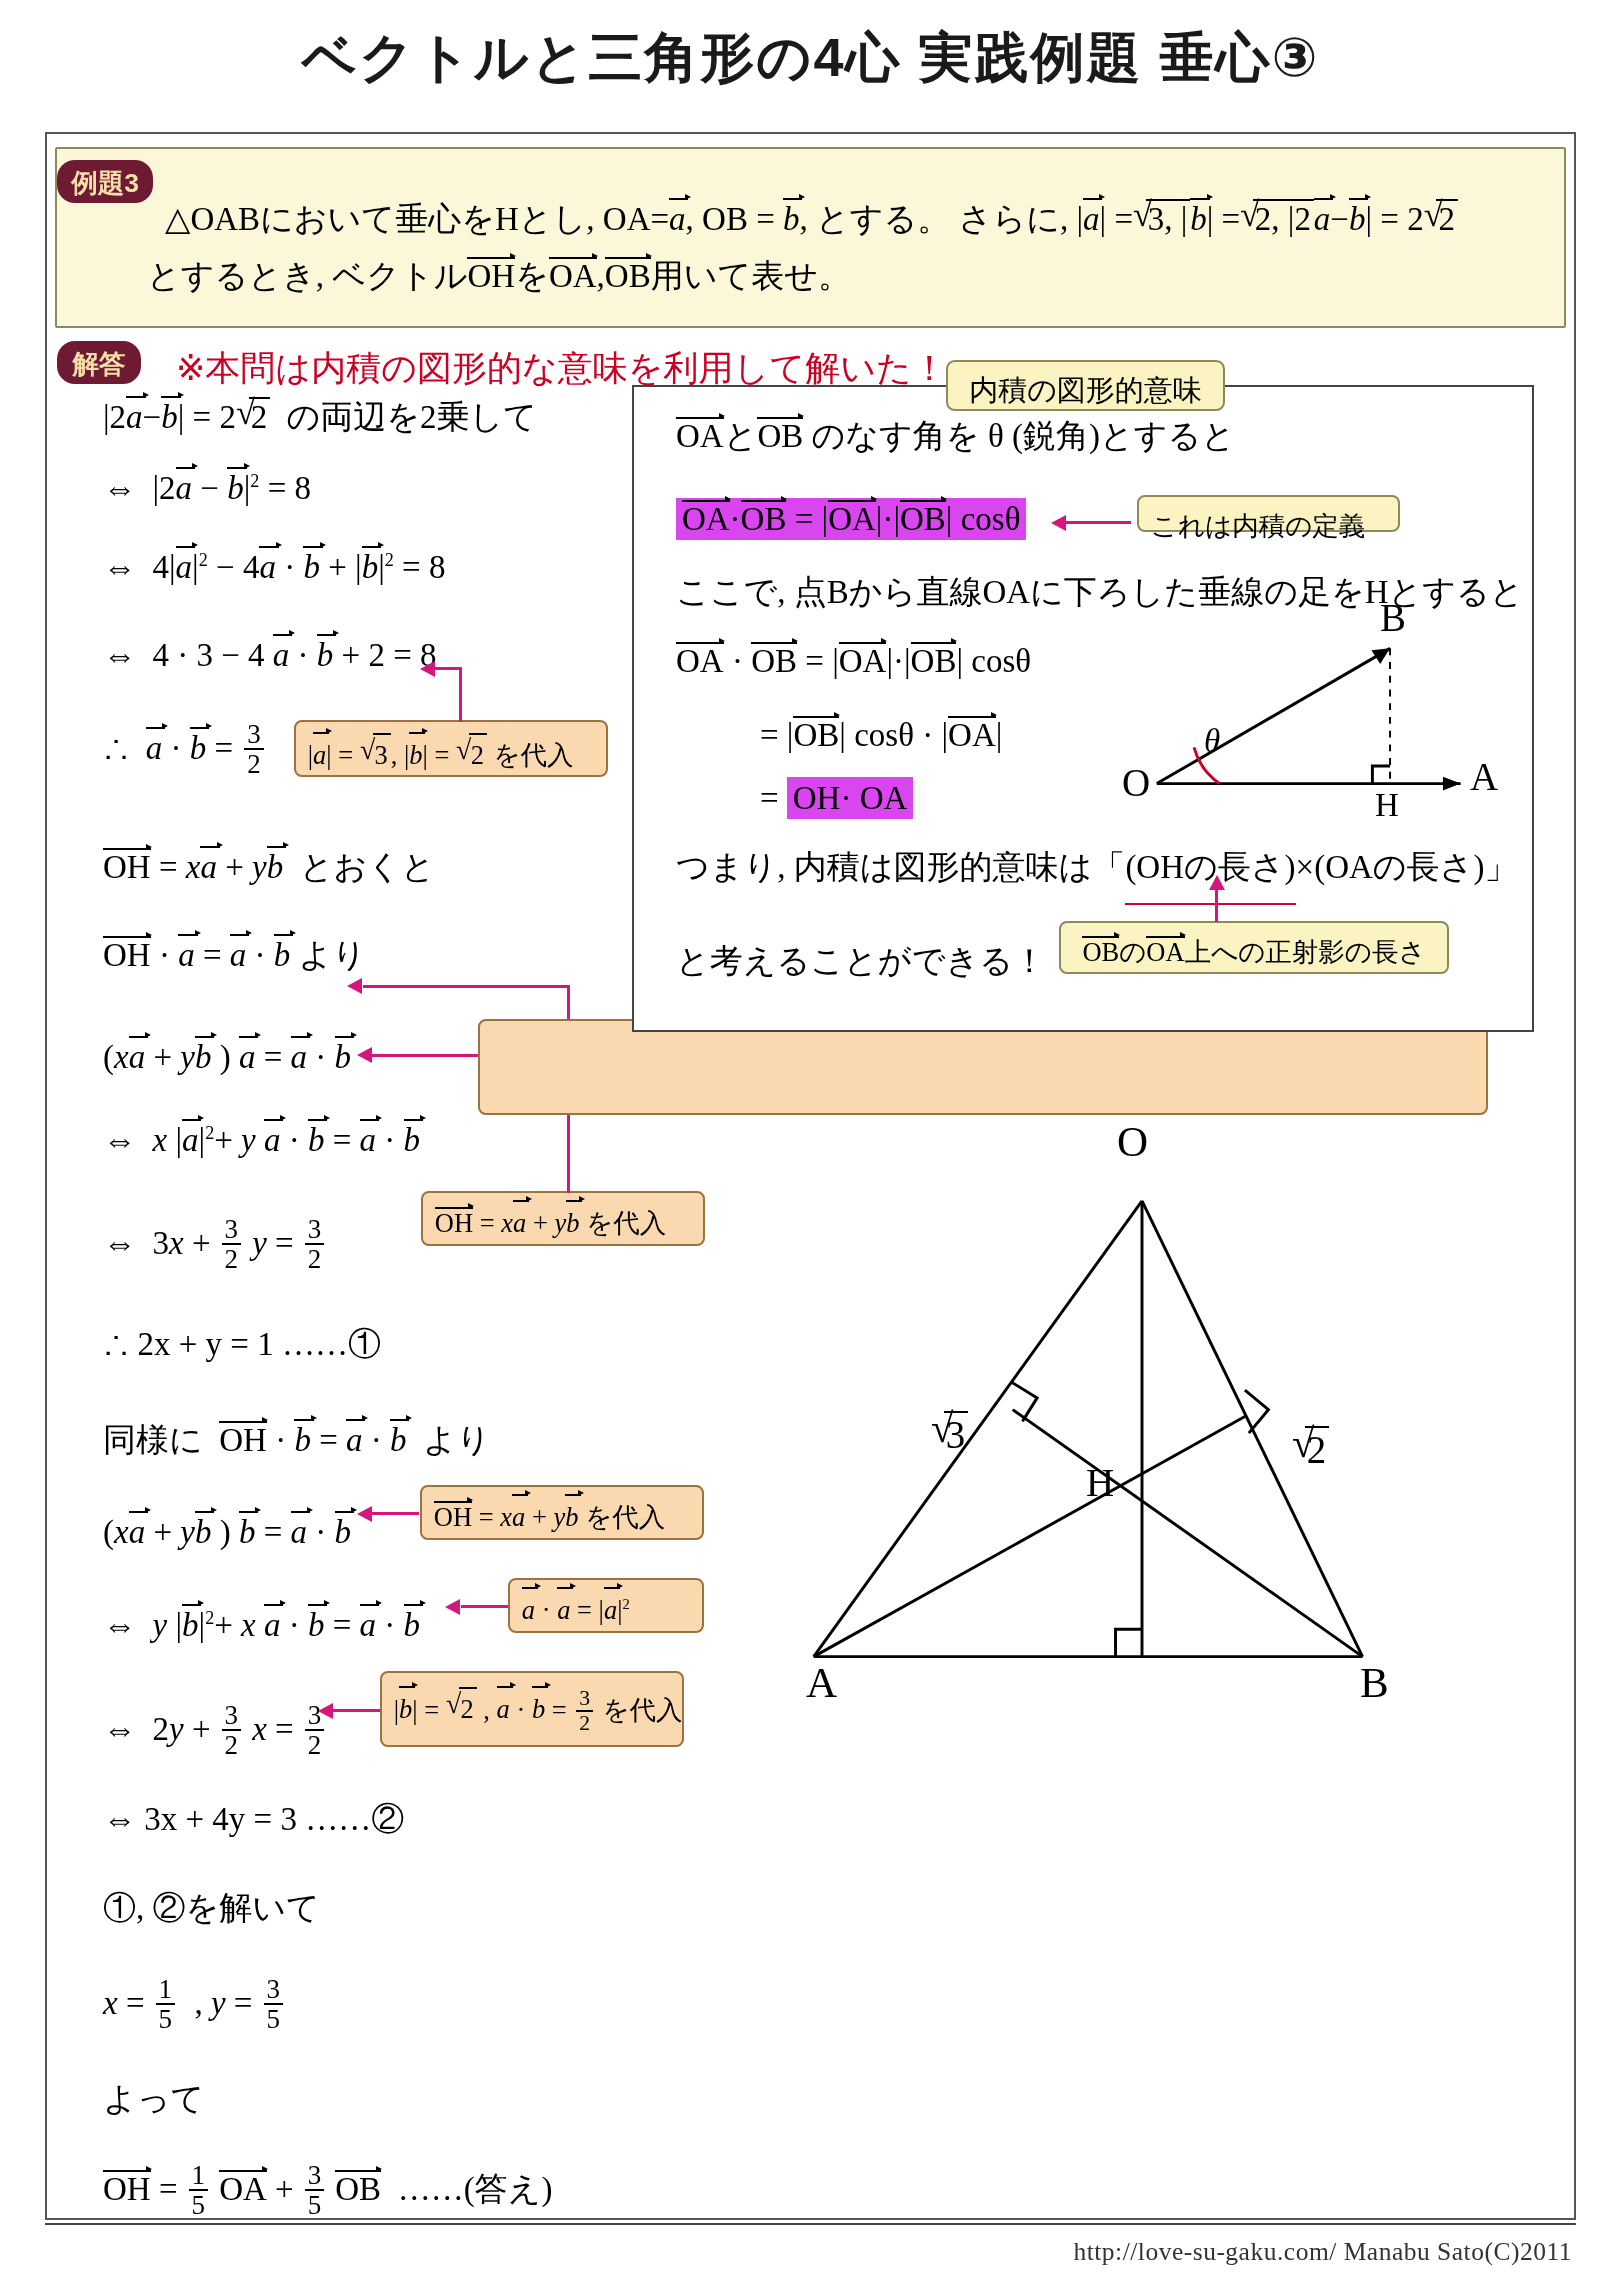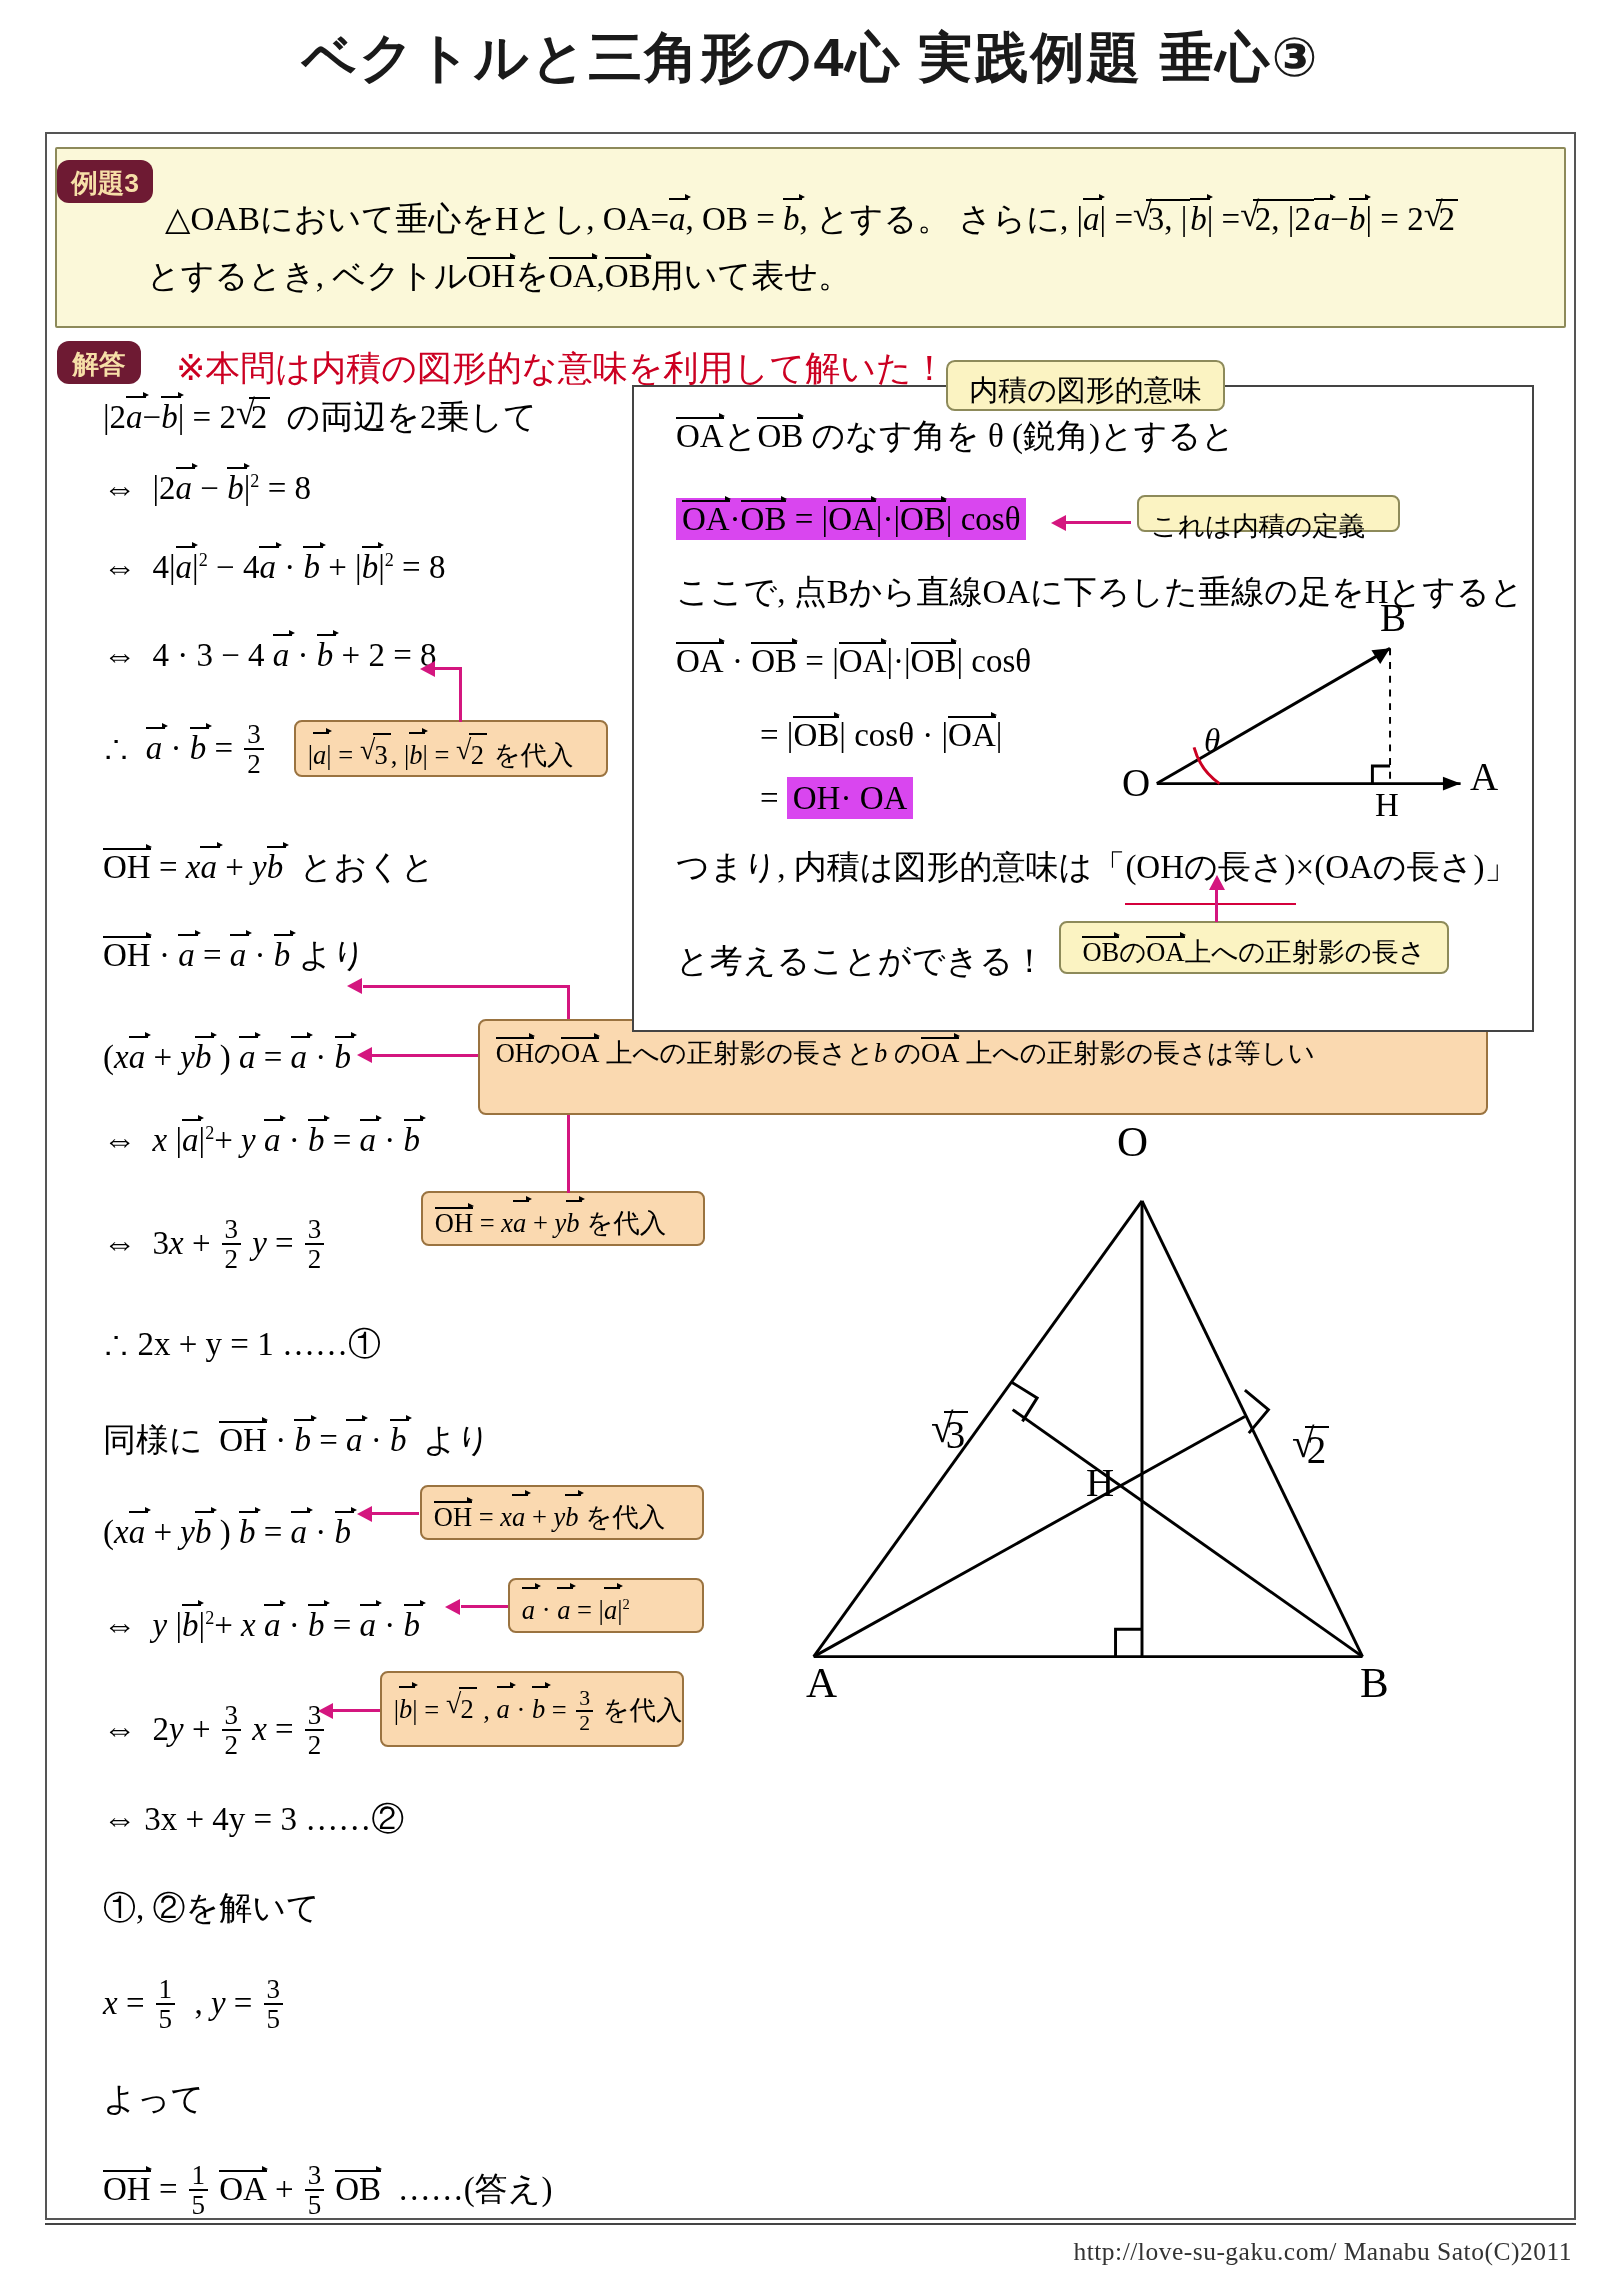--- a/index.html
+++ b/index.html
@@ -54,21 +54,21 @@
     border: 2px solid #8d8a5a;
     box-sizing: border-box;
     border-radius: 2px;
   }
   .tag-badge {
     position: absolute;
     background: #6e1a33;
     color: #f6dfa8;
     font-family: "Liberation Sans", "DejaVu Sans", sans-serif;
     font-weight: 700;
-    border-radius: 12px;
+    border-radius: 18px;
     text-align: center;
     line-height: 1;
     box-sizing: border-box;
     white-space: nowrap;
   }
   #problem-tag {
     left: 57px;
     top: 160px;
     width: 96px;
     height: 43px;
@@ -416,21 +416,20 @@
   <span class="vecbar arr">OH</span> <span>=</span> <i>x</i><span class="va">a</span> + <i>y</i><span class="va">b</span> <span>を代入</span>
 </div>
 <div class="arrow-v" style="left:567px; top:985px; height:208px;"></div>
 <div class="arrow-h" style="left:363px; top:985px; width:207px;"></div>
 <div class="arrow-head-l" style="left:347px; top:978px;"></div>
 <div class="arrow-h" style="left:372px; top:1054px; width:197px;"></div>
 <div class="arrow-head-l" style="left:357px; top:1047px;"></div>
 <div class="arrow-v" style="left:567px; top:985px; height:73px;"></div>
 
 <div class="callout" style="left:478px; top:1019px; width:1010px; height:96px; padding:11.8px 15.7px; white-space:normal;">
-  <div><span class="vecbar arr">OH</span>の<span class="vecbar arr">OA</span> 上への正射影の長さと<span class="va">b</span> の<span class="vecbar arr">OA</span> 上への正射影の長さは等しい</div>
 </div>
 
 <div class="callout" style="left:420px; top:1485px; width:284px; height:55px; padding-top:9.8px;">
   <span class="vecbar arr">OH</span> = <i>x</i><span class="va">a</span> + <i>y</i><span class="va">b</span> <span>を代入</span>
 </div>
 <div class="arrow-h" style="left:372px; top:1512px; width:47px;"></div>
 <div class="arrow-head-l" style="left:357px; top:1506px;"></div>
 
 <div class="callout" style="left:508px; top:1578px; width:196px; height:55px; padding-top:9.8px;">
   <span class="va">a</span> · <span class="va">a</span> = |<span class="va">a</span>|<sup class="exp">2</sup>

